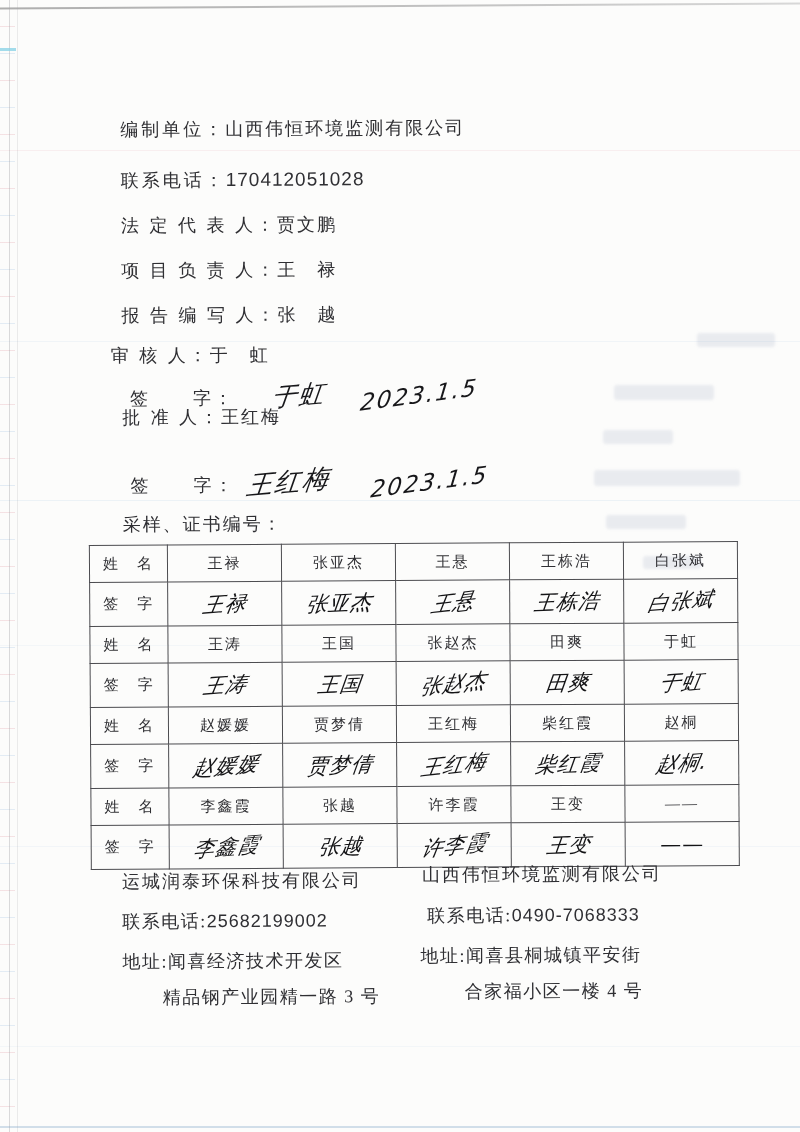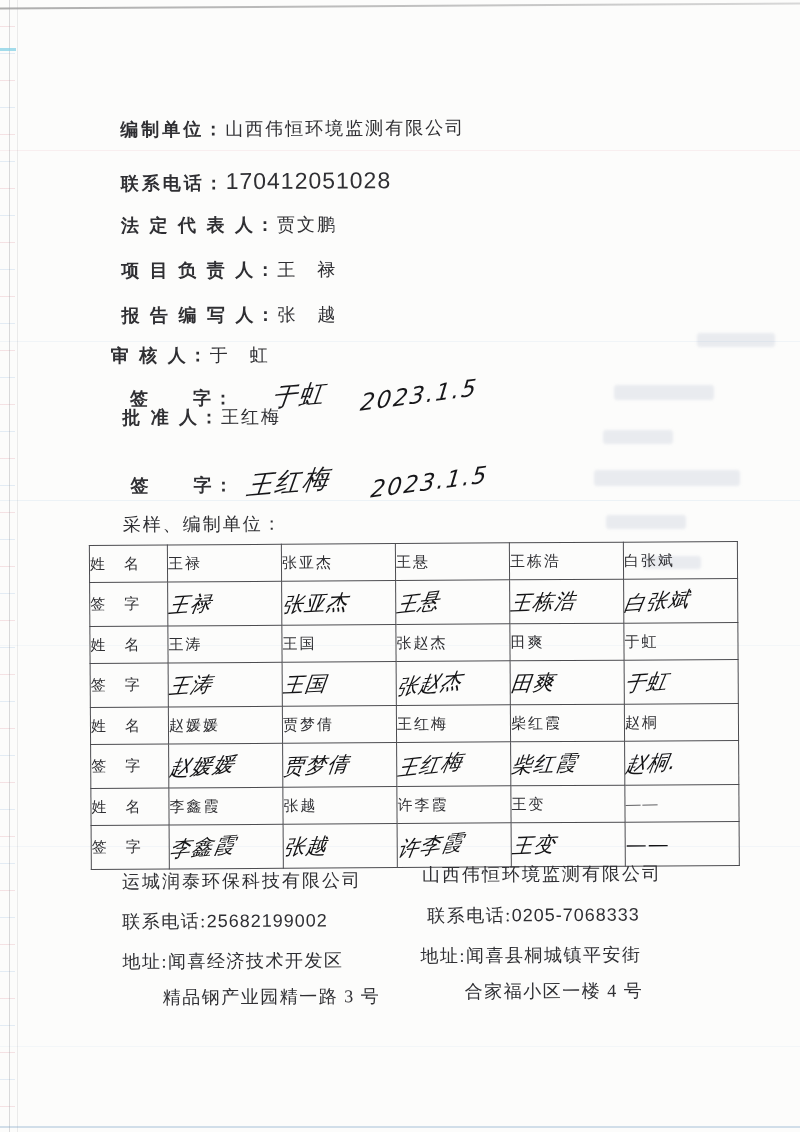--- a/index.html
+++ b/index.html
@@ -16,29 +16,29 @@
     background:repeating-linear-gradient(to bottom,
       transparent 0 26px, rgba(215,120,135,.20) 26px 27px,
       transparent 27px 53px, rgba(125,170,215,.20) 53px 54px);}
   .faint-line{position:absolute;left:0;width:800px;height:1px;}
   .cyan-tick{position:absolute;left:0;top:48px;width:16px;height:3px;background:#86d2e6;opacity:.75;}
   .bottom-line{position:absolute;left:0;top:1126px;width:800px;height:2px;background:rgba(130,165,200,.35);}
   .bleed{position:absolute;border-radius:3px;background:rgba(140,155,185,.17);filter:blur(1.6px);}
   
   .content{position:absolute;inset:0;transform:rotate(-0.35deg);transform-origin:50% 50%;}
   .line{position:absolute;white-space:nowrap;font-size:18px;letter-spacing:2px;}
-  .line .lbl{letter-spacing:3px;font-weight:bold;}
+  .line .lbl{letter-spacing:3px;}
   .num{font-family:"Liberation Sans","DejaVu Sans",sans-serif;letter-spacing:1px;}
   .hand{display:inline-block;font-family:"DejaVu Sans",sans-serif;font-style:italic;
     color:#17171a;transform:rotate(-5deg) skewX(-12deg);}
   .hand.date{transform:rotate(-7deg) skewX(-14deg);}
   
   table.ptable{position:absolute;left:89px;top:543px;border-collapse:collapse;table-layout:fixed;
     background:transparent;}
-  .ptable td{border:1.6px solid #4c4c50;text-align:left;vertical-align:middle;
+  .ptable td{border:1.6px solid #4c4c50;text-align:center;vertical-align:middle;
     font-size:15px;letter-spacing:2px;padding:0;overflow:hidden;}
   .ptable col.c-label{width:78px;}
   .ptable col.c-data{width:114px;}
   .ptable tr.name-row td{height:36px;}
   .ptable tr.sig-row td{height:43px;}
   .ptable .sig{display:inline-block;font-size:21px;letter-spacing:1px;font-style:italic;
     font-family:"DejaVu Sans",sans-serif;color:#141416;transform:rotate(-4deg) skewX(-14deg);}
   .ptable tr.sig-row td:nth-child(odd) .sig{transform:rotate(-2deg) skewX(-9deg);}
   .ptable tr.sig-row td:nth-child(4) .sig{transform:rotate(-6deg) skewX(-16deg);}
   
@@ -69,21 +69,21 @@
   <div class="bleed" style="left:606px;top:515px;width:80px;height:14px;"></div>
   <div class="bleed" style="left:643px;top:556px;width:58px;height:13px;"></div>
 
   <div class="content">
 
     <div class="line" style="left:123px;top:116px;">
       <span class="lbl">编制单位：</span><span>山西伟恒环境监测有限公司</span>
     </div>
 
     <div class="line" style="left:123px;top:167px;">
-      <span class="lbl">联系电话：</span><span class="num" style="font-size:23px;">170412051028</span>
+      <span class="lbl">联系电话：</span><span class="num" style="font-size:19px;">170412051028</span>
     </div>
 
     <div class="line" style="left:123px;top:212px;">
       <span class="lbl">法 定 代 表 人：</span><span>贾文鹏</span>
     </div>
 
     <div class="line" style="left:123px;top:257px;">
       <span class="lbl">项 目 负 责 人：</span><span>王　禄</span>
     </div>
 
@@ -105,21 +105,21 @@
       <span class="lbl">批 准 人：</span><span>王红梅</span>
     </div>
 
     <div class="line" style="left:131px;top:464px;">
       <span class="lbl">签　　字：</span>
       <span class="hand" style="font-size:26px;margin-left:4px;">王红梅</span>
       <span class="hand date" style="font-size:23px;margin-left:34px;">2023.1.5</span>
     </div>
 
     <div class="line" style="left:123px;top:511px;">
-      <span>采样、编制单位：</span>
+      <span>采样、证书编号：</span>
     </div>
 
     <table class="ptable">
       <colgroup>
         <col class="c-label">
           <col class="c-data">
           <col class="c-data">
           <col class="c-data">
           <col class="c-data">
           <col class="c-data">
@@ -202,21 +202,21 @@
       <span>地址:</span><span>闻喜经济技术开发区</span>
     </div>
     <div class="fline" style="left:160px;top:984px;">
       <span>精品钢产业园精一路 3 号</span>
     </div>
 
     <div class="fline" style="left:420px;top:863px;letter-spacing:2px;">
       <span>山西伟恒环境监测有限公司</span>
     </div>
     <div class="fline" style="left:425px;top:904px;">
-      <span>联系电话:</span><span class="num">0205-7068333</span>
+      <span>联系电话:</span><span class="num">0490-7068333</span>
     </div>
     <div class="fline" style="left:418px;top:944px;">
       <span>地址:</span><span>闻喜县桐城镇平安街</span>
     </div>
     <div class="fline" style="left:462px;top:980px;">
       <span>合家福小区一楼 4 号</span>
     </div>
 
   </div>
 </div>

